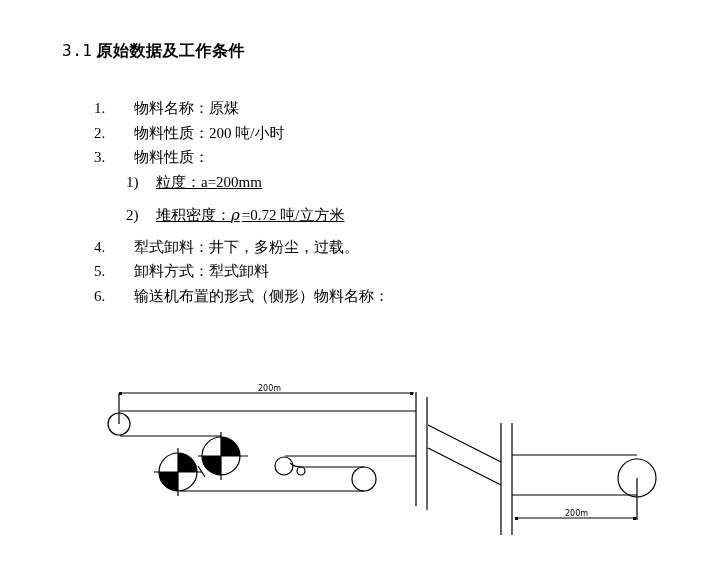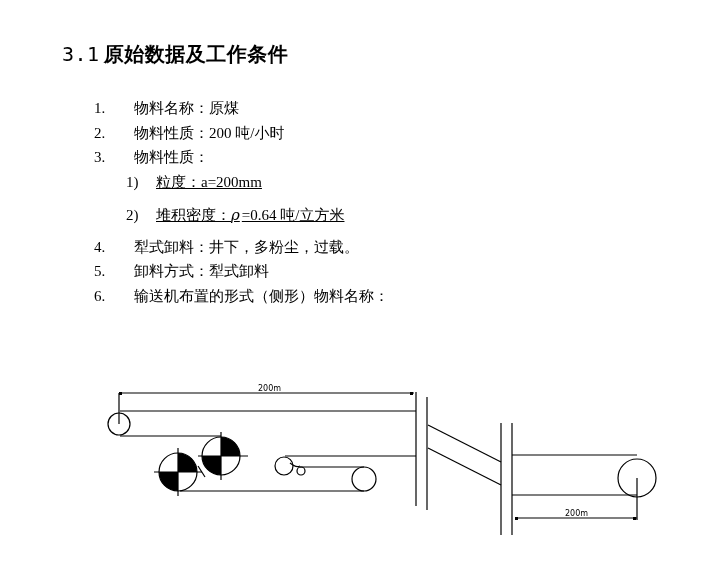--- a/index.html
+++ b/index.html
@@ -1,18 +1,18 @@
 <!DOCTYPE html>
 <html><head>
 <meta charset="utf-8">
 <style>
   html, body { margin: 0; padding: 0; background: #ffffff; }
   body { width: 710px; height: 574px; position: relative; overflow: hidden;
          font-family: "Liberation Serif", "DejaVu Serif", serif; color: #000; }
-  .title { position: absolute; left: 62px; top: 41px; font-size: 20px; font-weight: bold;
+  .title { position: absolute; left: 62px; top: 41px; font-size: 16px; font-weight: bold;
            font-family: "DejaVu Sans", "Liberation Sans", sans-serif; letter-spacing: 0.5px; }
   .title .num { font-family: "DejaVu Sans Mono", "Liberation Mono", monospace; font-weight: normal; margin-right: 4px; }
   .list { position: absolute; left: 94px; top: 96px; font-size: 15px; line-height: 24.5px; }
   .row { position: relative; height: 24.5px; white-space: nowrap; }
   .row .n { position: absolute; left: 0; width: 30px; }
   .row .t { position: absolute; left: 40px; }
   .row.sub .n { left: 32px; }
   .row.sub .t { left: 62px; text-decoration: underline; }
   .row.sub2 { margin-top: 9px; }
   .row.after { margin-top: 7px; }
@@ -39,21 +39,21 @@
   <div class="row">
     <span class="n">3.</span>
     <span class="t"><span>物料性质：</span></span>
   </div>
   <div class="row sub">
     <span class="n">1)</span>
     <span class="t"><span>粒度：</span><span>a=200mm</span></span>
   </div>
   <div class="row sub sub2">
     <span class="n">2)</span>
-    <span class="t"><span>堆积密度：</span><span class="rho">ρ</span><span>=0.64 吨/立方米</span></span>
+    <span class="t"><span>堆积密度：</span><span class="rho">ρ</span><span>=0.72 吨/立方米</span></span>
   </div>
   <div class="row after">
     <span class="n">4.</span>
     <span class="t"><span>犁式卸料：</span><span>井下，多粉尘，过载。</span></span>
   </div>
   <div class="row">
     <span class="n">5.</span>
     <span class="t"><span>卸料方式：</span><span>犁式卸料</span></span>
   </div>
   <div class="row">

